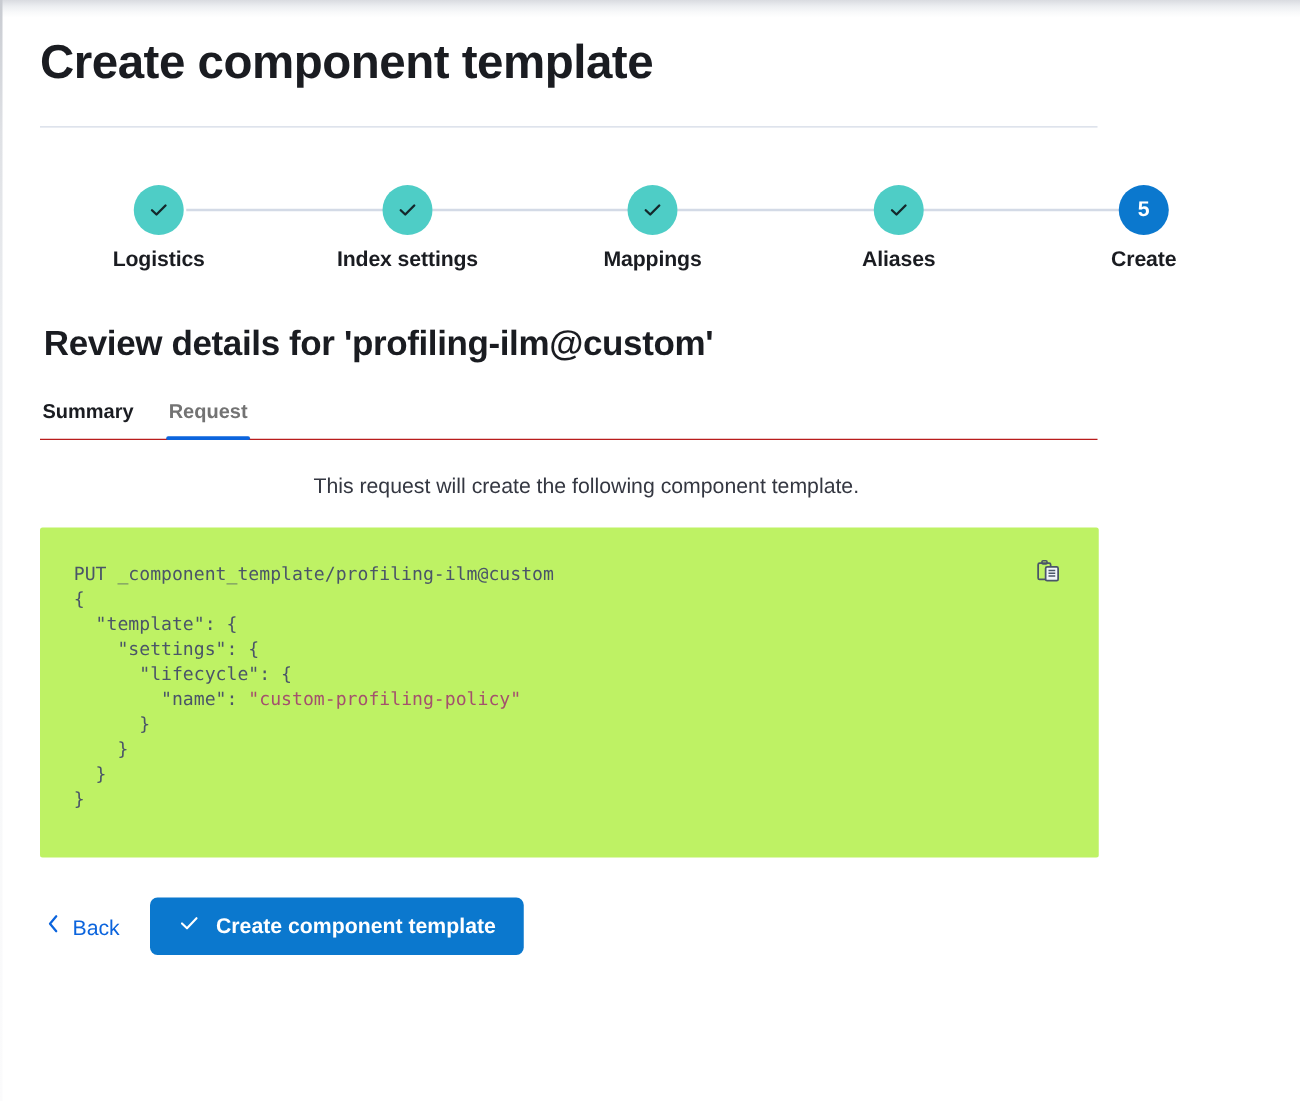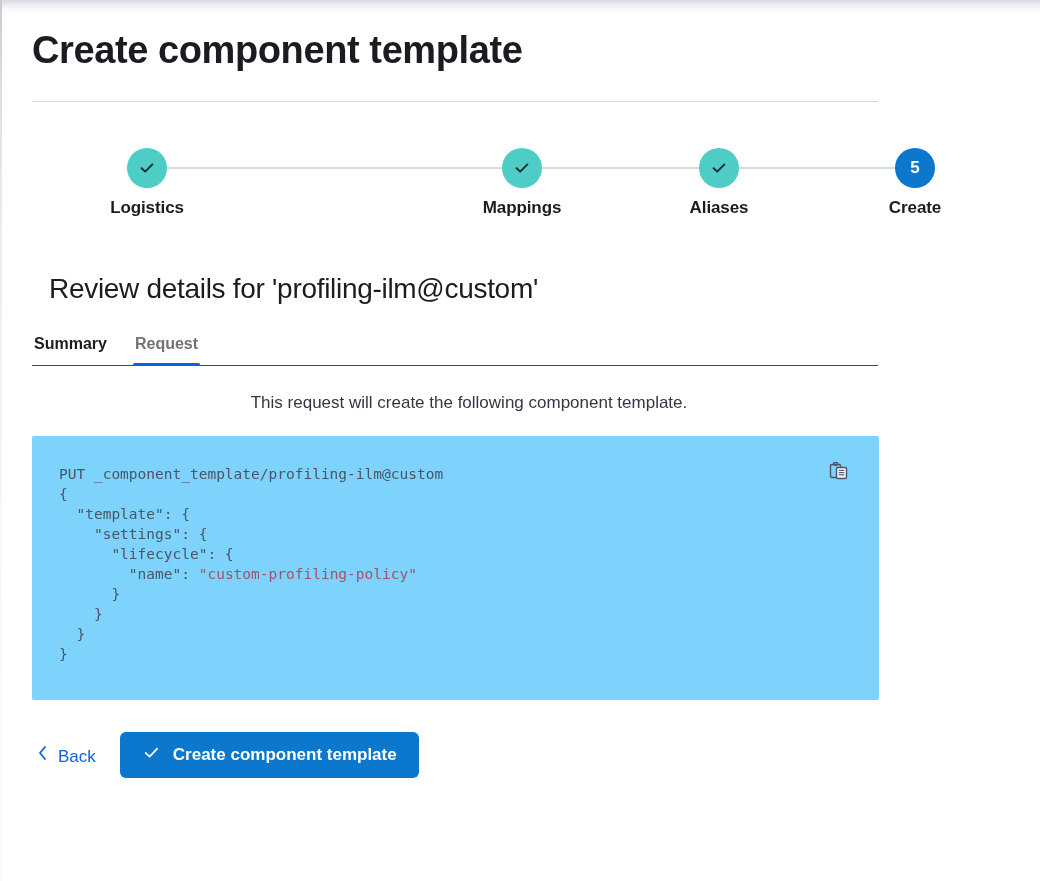--- a/index.html
+++ b/index.html
@@ -105,24 +105,24 @@
   .connector {
     position: absolute;
     top: 19px;
     height: 2px;
     background: #d3dae6;
     z-index: 1;
   }
 
   
   .review-title {
-    margin: 17px;
+    margin: 3px;
     padding: 18px 0 0 32px;
     font-size: 28px;
-    font-weight: 400;
+    font-weight: 700;
     letter-spacing: -0.3px;
     color: #1a1c21;
   }
 
   .tabs {
     margin: 26px 28px 0 32px;
     display: flex;
     align-items: flex-end;
     gap: 24px;
     border-bottom: 1px solid #b91c1c;
@@ -158,21 +158,21 @@
     font-size: 17px;
     color: #343741;
     line-height: 1.4;
     text-align: center;
   }
 
   
   .code-wrap {
     position: relative;
     margin: 22px 27px 0 32px;
-    background: #7dd3fc;
+    background: #bef264;
     border-radius: 2px;
     min-height: 264px;
     padding: 28px 0 20px 0;
     box-sizing: border-box;
   }
   pre.code {
     margin: 0;
     padding: 0 0 0 27px;
     font-family: "DejaVu Sans Mono", "Liberation Mono", monospace;
     font-size: 14.5px;
@@ -246,31 +246,41 @@
   <div class="title-divider"></div>
 
   <div class="steps">
     <div class="steps-track" id="steps-track">
 
       <div class="connector" style="left:149px; width:197px;"></div>
       <div class="connector" style="left:346px; width:196px;"></div>
       <div class="connector" style="left:542px; width:197px;"></div>
       <div class="connector" style="left:739px; width:196px;"></div>
 
-      <div class="step" style="left:47px;">
+      <div class="step" style="left:27px;">
         <div class="step-circle complete">
           <span class="step-check">
             <svg width="18" height="18" viewBox="0 0 18 18" aria-hidden="true">
               <path d="M3.6 9.2 L7.2 12.6 L14.4 5.4" fill="none" stroke="#14282b" stroke-width="1.9" stroke-linecap="round" stroke-linejoin="round"></path>
             </svg>
           </span>
         </div>
         <div class="step-label">Logistics</div>
       </div>
 
+      <div class="step" style="left:226px;">
+        <div class="step-circle complete">
+          <span class="step-check">
+            <svg width="18" height="18" viewBox="0 0 18 18" aria-hidden="true">
+              <path d="M3.6 9.2 L7.2 12.6 L14.4 5.4" fill="none" stroke="#14282b" stroke-width="1.9" stroke-linecap="round" stroke-linejoin="round"></path>
+            </svg>
+          </span>
+        </div>
+        <div class="step-label">Index settings</div>
+      </div>
 
       <div class="step" style="left:619px;">
         <div class="step-circle complete">
           <span class="step-check">
             <svg width="18" height="18" viewBox="0 0 18 18" aria-hidden="true">
               <path d="M3.6 9.2 L7.2 12.6 L14.4 5.4" fill="none" stroke="#14282b" stroke-width="1.9" stroke-linecap="round" stroke-linejoin="round"></path>
             </svg>
           </span>
         </div>
         <div class="step-label">Aliases</div>

